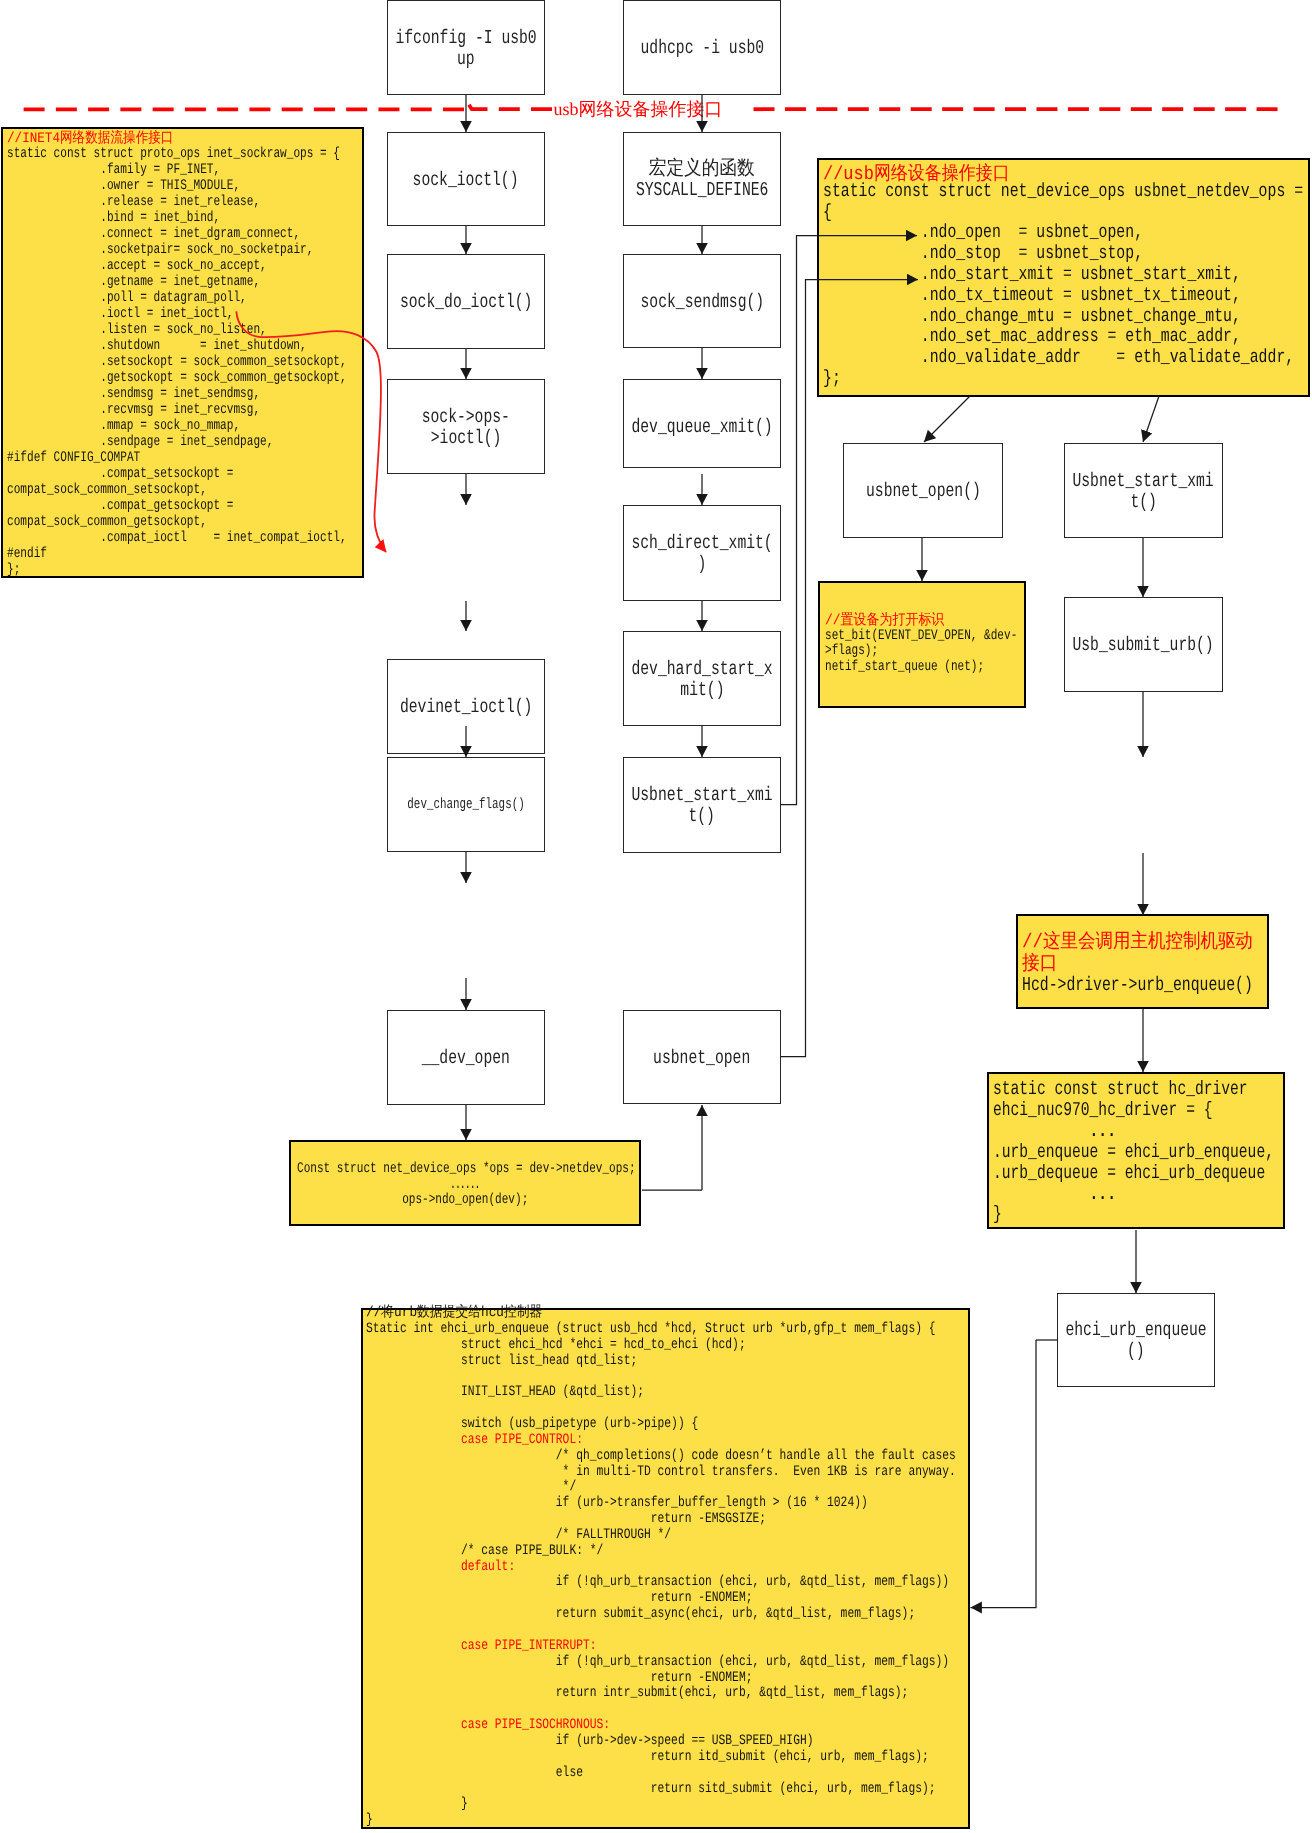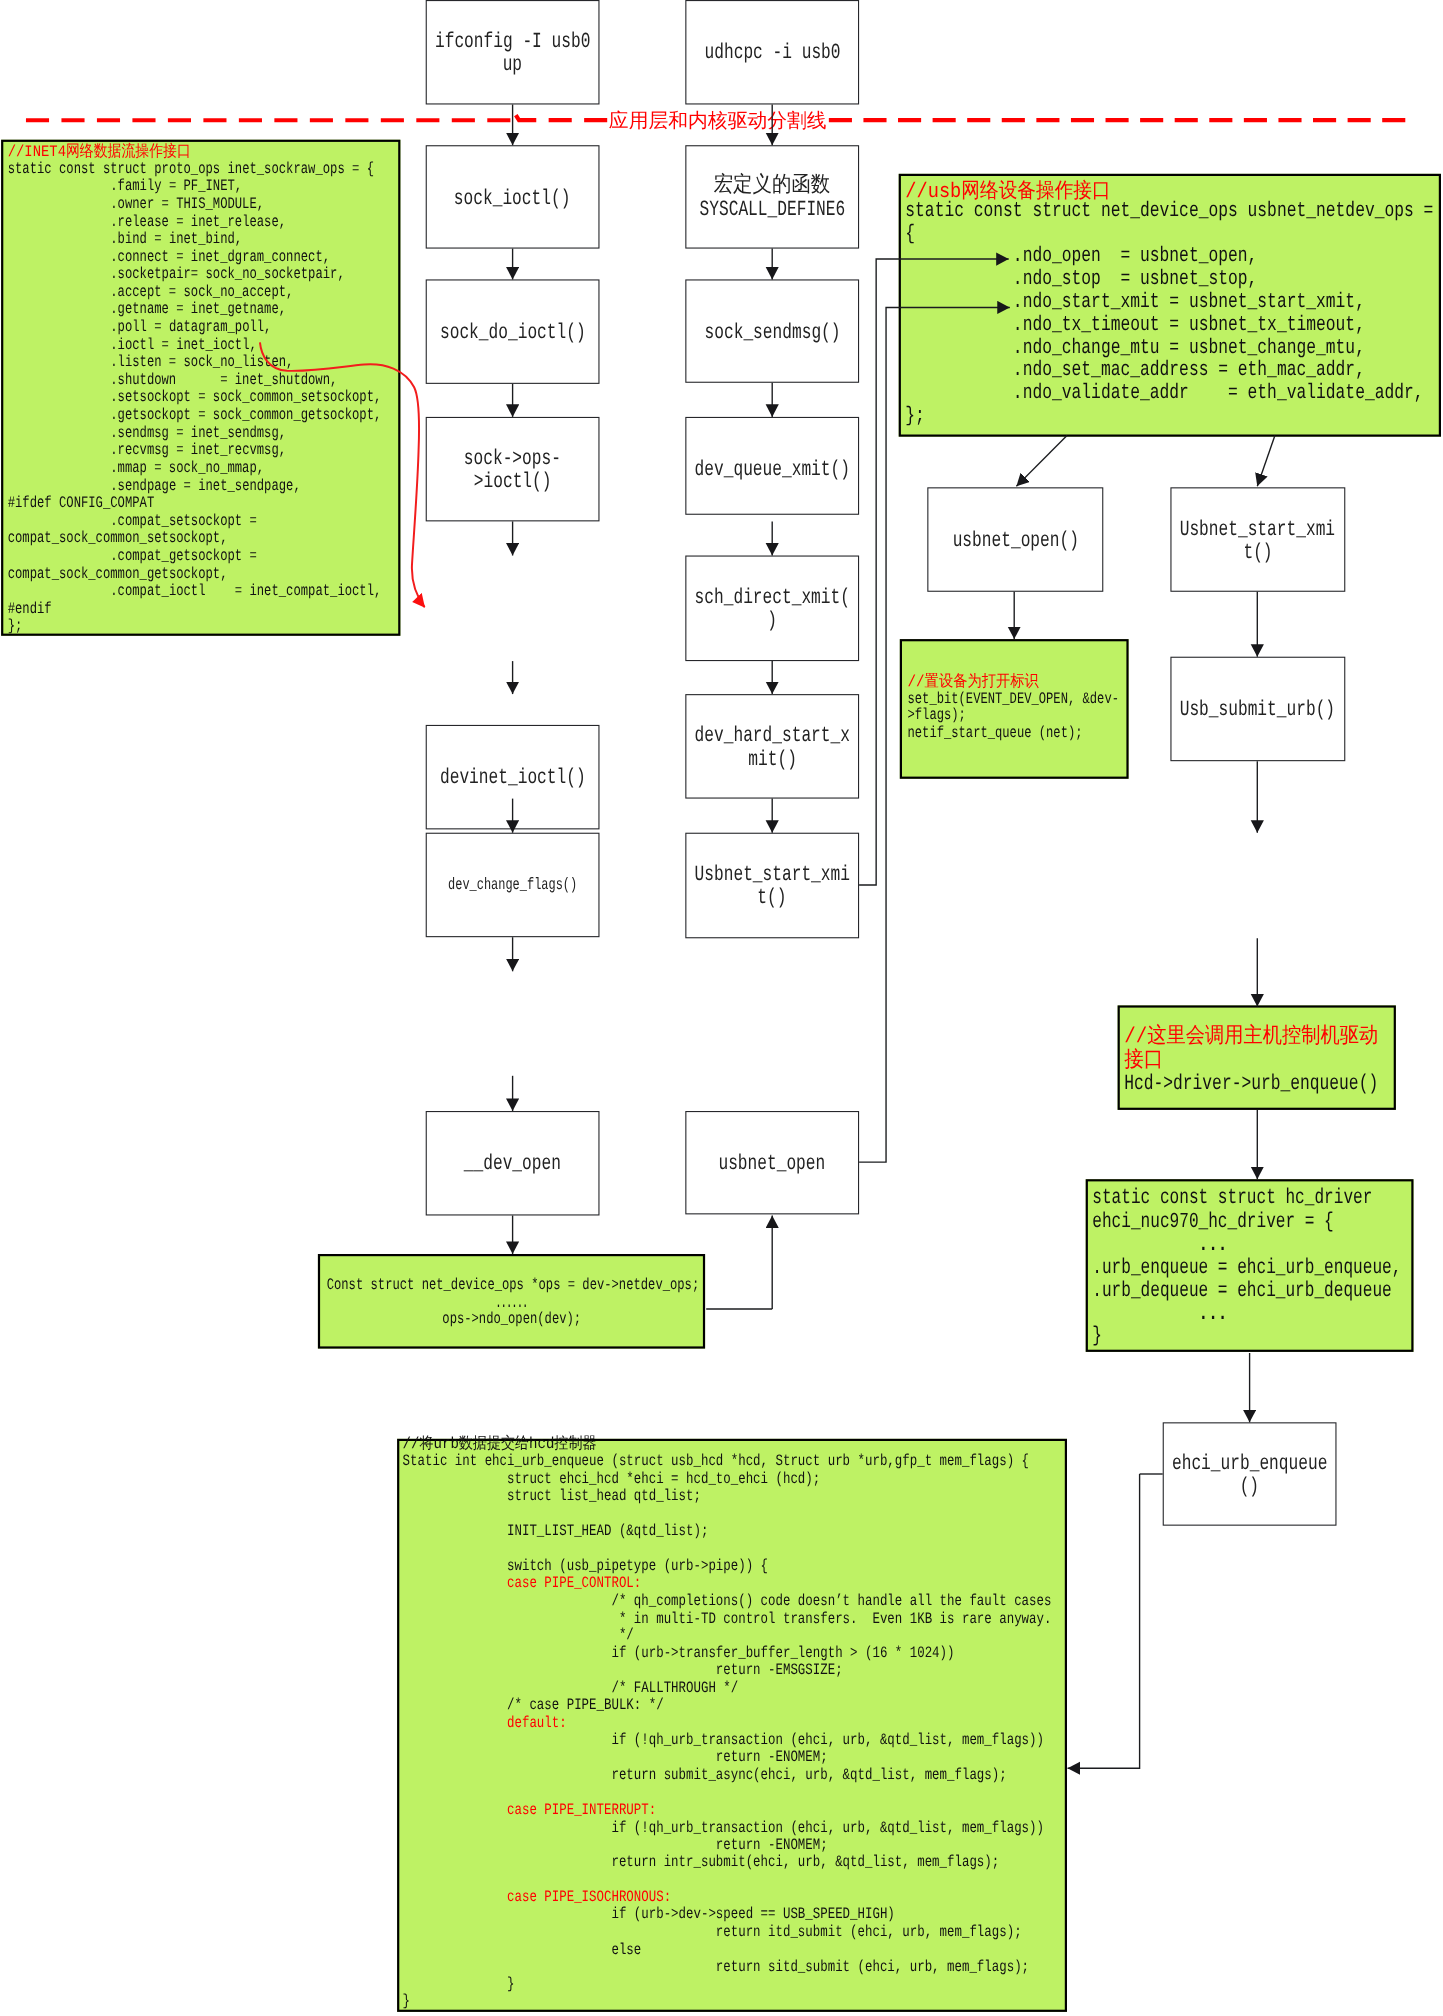--- a/index.html
+++ b/index.html
@@ -4,21 +4,21 @@
 <title>USB network device driver call flow</title>
 <style>
   html,body{margin:0;padding:0;background:#ffffff;}
   *{-webkit-font-smoothing:antialiased;text-rendering:geometricPrecision;}
   #page{position:relative;width:1312px;height:1833px;background:#fff;overflow:hidden;
         font-family:"Liberation Serif",serif;}
   .fbox{position:absolute;box-sizing:border-box;border:1px solid #26272b;background:#fff;
        color:#222;font-family:"Liberation Mono",monospace;overflow:visible;}
   .fbox .fcap{position:absolute;left:-150px;right:-150px;text-align:center;white-space:pre;height:0;line-height:0;}
   .fbox .fcap span{display:inline-block;transform-origin:center top;vertical-align:top;}
-  .ybox{position:absolute;box-sizing:border-box;border:2px solid #000;background:#bef264;
+  .ybox{position:absolute;box-sizing:border-box;border:2px solid #000;background:#fde047;
         color:#111;font-family:"Liberation Mono",monospace;}
   .ln{position:absolute;white-space:pre;height:0;line-height:0;}
   .ln > span{display:inline-block;transform-origin:left top;vertical-align:top;}
   .ln.ctr > span{transform-origin:center top;}
   .cm{color:#ff0000;}
   svg.ov{position:absolute;left:0;top:0;width:1312px;height:1833px;overflow:visible;z-index:4;}
   #divlabel{position:absolute;color:#ff0000;font-family:"Liberation Serif",serif;
             line-height:1;white-space:nowrap;z-index:3;}
 </style>
 </head>
@@ -66,21 +66,21 @@
         <line x1="970" y1="396" x2="924" y2="442" marker-end="url(#ah)"></line>
         <line x1="1159" y1="396" x2="1143" y2="442" marker-end="url(#ah)"></line>
       </g>
     <g id="redg" fill="none">
         <path d="M 23.6 109.3 L 466 109.3 L 467.6 102.7 L 471.8 109.2 L 552.0 109.2" stroke="#ff0000" stroke-width="3.8" stroke-linecap="butt" stroke-dasharray="21 11.26" fill="none"></path>
         <path d="M 753.5 109.2 L 1277.6 109.2" stroke="#ff0000" stroke-width="3.8" stroke-linecap="butt" stroke-dasharray="21 10.44" fill="none"></path>
         <path d="M 236.3 311.3 C 237.5 323, 244 336.2, 261 337.1 C 288 337.8, 312 333, 331 331.3 C 350 329.8, 368 336, 376.5 352 C 381 361, 381.5 385, 380.5 410 C 379.5 445, 375.5 495, 374.5 514 C 374 527, 377 540, 386 552" stroke="#f21d1d" stroke-width="1.8" fill="none" marker-end="url(#ahr)"></path>
       </g>
   </svg>
 
-  <div id="divlabel" style="left: 553.5px; top: 99.5px; font-size: 18px;">应用层和内核驱动分割线</div>
+  <div id="divlabel" style="left: 553.5px; top: 99.5px; font-size: 18px;">usb网络设备操作接口</div>
 <div class="fbox" style="left: 387px; top: 0px; width: 158px; height: 95px;">
       <div class="fcap" style="top: 26.8px; line-height: 20.7px;"><span style="font-size: 19.6px; transform: scaleX(0.7509);">ifconfig -I usb0</span></div>
       <div class="fcap" style="top: 47.5px; line-height: 20.7px;"><span style="font-size: 19.6px; transform: scaleX(0.7505);">up</span></div>
     </div>
     <div class="fbox" style="left: 623px; top: 0px; width: 158px; height: 95px;">
       <div class="fcap" style="top: 37.15px; line-height: 20.7px;"><span style="font-size: 19.6px; transform: scaleX(0.7509);">udhcpc -i usb0</span></div>
     </div>
     <div class="fbox" style="left: 387px; top: 132px; width: 158px; height: 94px;">
       <div class="fcap" style="top: 36.65px; line-height: 20.7px;"><span style="font-size: 19.6px; transform: scaleX(0.7509);">sock_ioctl()</span></div>
     </div>

